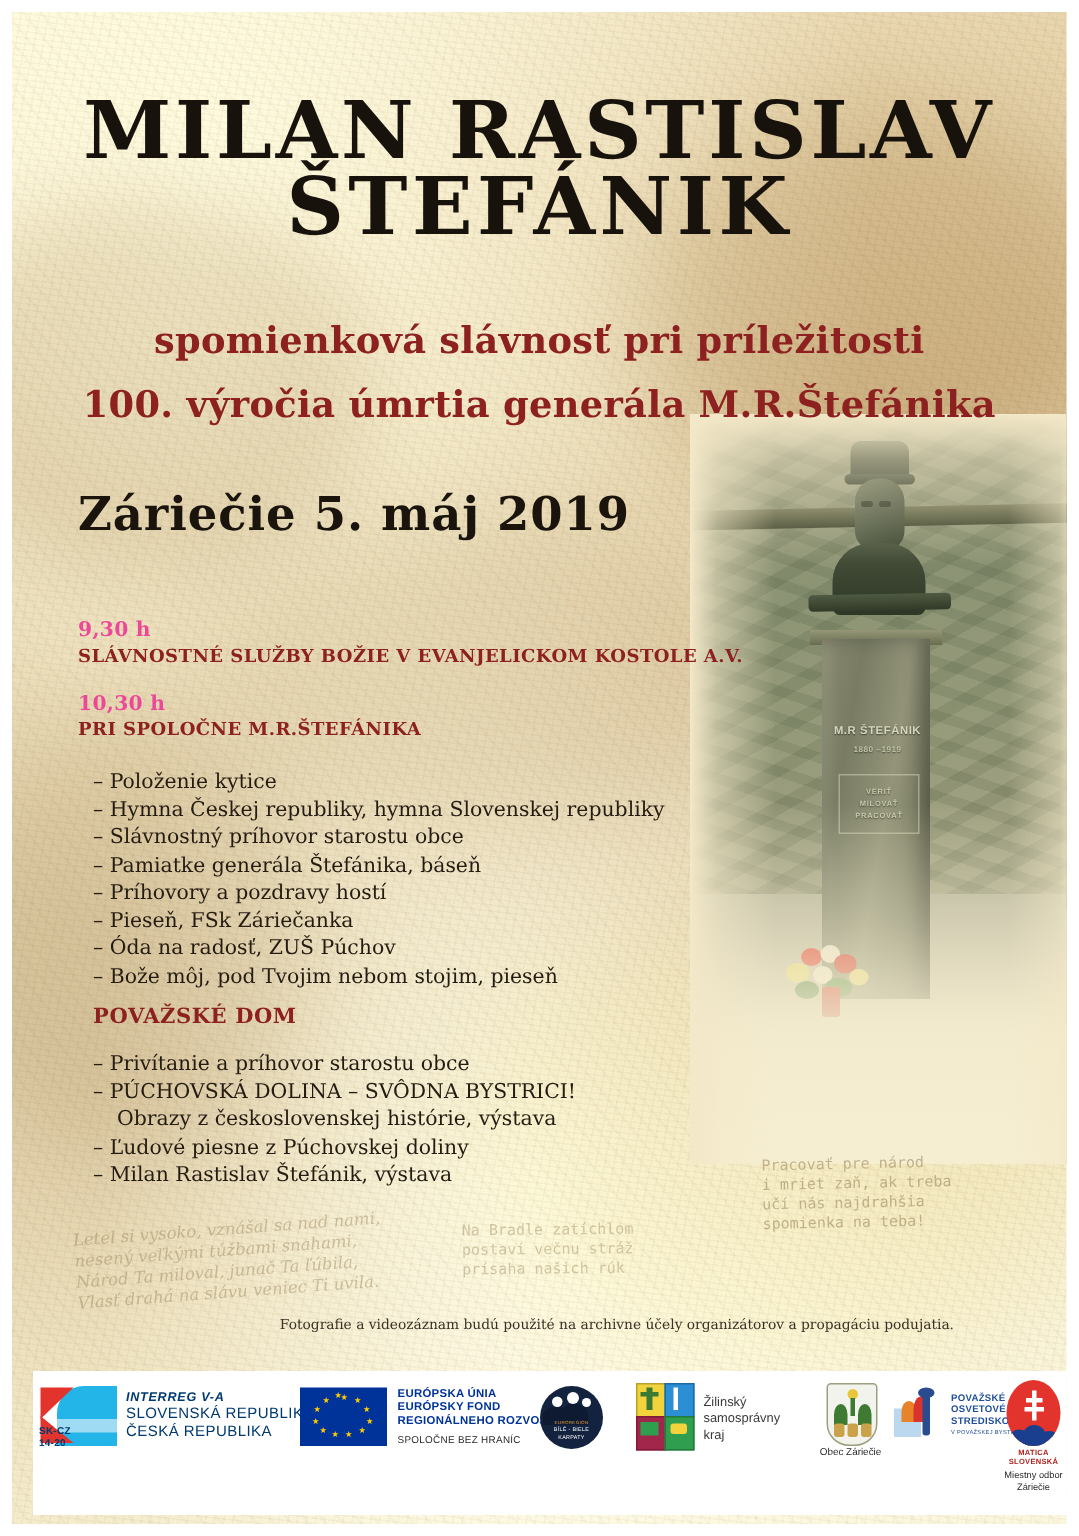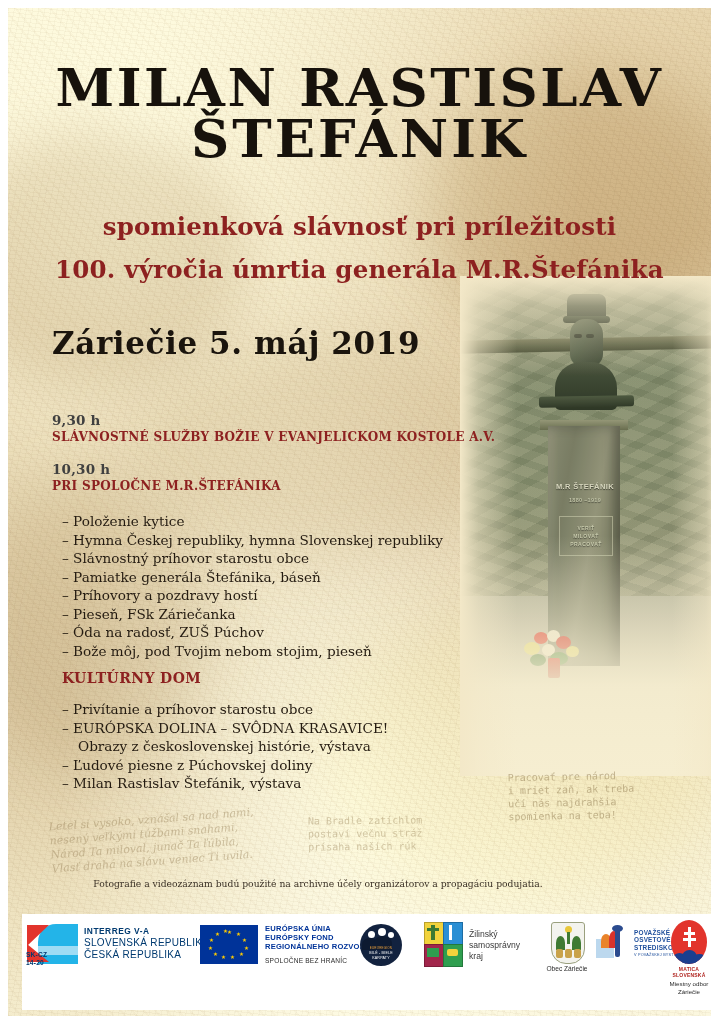--- a/index.html
+++ b/index.html
@@ -140,21 +140,21 @@
     color:#8d2120;letter-spacing:0.2px;
   }
   .place{
     position:absolute;left:52px;top:325px;
     font-family:"DejaVu Serif",serif;font-weight:bold;font-size:31px;
     color:#1a140d;letter-spacing:0.6px;
   }
 
   .blockA{position:absolute;left:52px;top:412px;}
   .blockB{position:absolute;left:52px;top:461px;}
-  .hTime{font-family:"DejaVu Serif",serif;font-weight:bold;font-size:13.5px;color:#404040;letter-spacing:0.2px;}
+  .hTime{font-family:"DejaVu Serif",serif;font-weight:bold;font-size:13.5px;color:#ec4899;letter-spacing:0.2px;}
   .hName{font-family:"DejaVu Serif",serif;font-weight:bold;font-size:12px;color:#8d2120;letter-spacing:0.3px;margin-top:2px;}
 
   .list{position:absolute;left:62px;top:512px;}
   .list li,.list2 li{
     list-style:none;font-family:"DejaVu Serif",serif;font-size:13.6px;color:#241b11;
     line-height:18.5px;white-space:nowrap;
   }
   .list ul,.list2 ul{margin:0;padding:0;}
   .hKD{
     position:absolute;left:62px;top:670px;
@@ -166,21 +166,21 @@
   
   .ghost{
     position:absolute;font-family:"DejaVu Sans Mono",monospace;
     color:rgba(150,128,86,0.40);font-size:10px;line-height:13px;white-space:pre;
   }
   .ghostA{left:42px;top:805px;transform:rotate(-4.2deg);font-family:"DejaVu Serif",serif;font-style:italic;font-size:11px;line-height:14px;color:rgba(152,131,92,0.45);}
   .ghostB{left:300px;top:806px;transform:rotate(-0.6deg);}
   .ghostC{left:500px;top:762px;transform:rotate(-1.2deg);color:rgba(146,124,82,0.52);}
 
   .disclaimer{
-    position:absolute;left:0;top:878px;width:636px;text-align:center;
+    position:absolute;left:0;top:878px;width:636px;text-align:right;
     font-family:"DejaVu Serif",serif;font-size:9.2px;color:#3a3025;
   }
 
   
   .logostrip{
     position:absolute;left:14px;top:906px;width:691px;height:96px;
     background:#ffffff;display:flex;align-items:center;
   }
   .logotxt{font-family:"Liberation Sans",sans-serif;line-height:1.18;}
 
@@ -197,21 +197,21 @@
     border-left:22px solid #e2342c;border-bottom:21px solid transparent;border-top:0;
   }
   .ireg-mark .red2{
     position:absolute;left:1px;top:22px;width:0;height:0;
     border-left:22px solid #e2342c;border-top:18px solid transparent;
   }
   .ireg-mark .skcz{
     position:absolute;left:0;bottom:-1px;font-family:"Liberation Sans",sans-serif;
     font-size:6.6px;font-weight:bold;color:#003a70;line-height:8px;letter-spacing:0.2px;
   }
-  .ireg-txt b{font-size:8.4px;color:#003a70;letter-spacing:0.5px;display:block;}
+  .ireg-txt b{font-size:8.4px;color:#003a70;letter-spacing:0.5px;display:block;font-style:italic;}
   .ireg-txt span{font-size:10px;color:#003a70;letter-spacing:0.3px;display:block;}
 
   
   .eu{position:absolute;left:200px;top:925px;display:flex;align-items:flex-start;gap:7px;}
   .euflag{position:relative;width:58px;height:39px;background:#003399;}
   .eustar{position:absolute;color:#ffcc00;font-size:5.5px;line-height:5.5px;}
   .eu-txt b{font-size:7.6px;color:#003399;letter-spacing:0.2px;display:block;font-family:"Liberation Sans",sans-serif;}
   .eu-txt span{font-size:6.6px;color:#2b2b2b;letter-spacing:0.2px;display:block;margin-top:5px;font-family:"Liberation Sans",sans-serif;}
 
   
@@ -356,25 +356,25 @@
       <li>– Hymna Českej republiky, hymna Slovenskej republiky</li>
       <li>– Slávnostný príhovor starostu obce</li>
       <li>– Pamiatke generála Štefánika, báseň</li>
       <li>– Príhovory a pozdravy hostí</li>
       <li>– Pieseň, FSk Záriečanka</li>
       <li>– Óda na radosť, ZUŠ Púchov</li>
       <li>– Bože môj, pod Tvojim nebom stojim, pieseň</li>
     </ul>
   </div>
 
-  <div class="hKD">KULTÚRNY DOM</div>
+  <div class="hKD">POVAŽSKÉ DOM</div>
   <div class="list2">
     <ul>
       <li>– Privítanie a príhovor starostu obce</li>
-      <li>– EURÓPSKA DOLINA – SVÔDNA KRASAVICE!</li>
+      <li>– PÚCHOVSKÁ DOLINA – SVÔDNA BYSTRICI!</li>
       <li class="sublist">Obrazy z československej histórie, výstava</li>
       <li>– Ľudové piesne z Púchovskej doliny</li>
       <li>– Milan Rastislav Štefánik, výstava</li>
     </ul>
   </div>
 
   <div class="disclaimer">Fotografie a videozáznam budú použité na archivne účely organizátorov a propagáciu podujatia.</div>
 
   <div class="interreg">
     <div class="ireg-mark">

